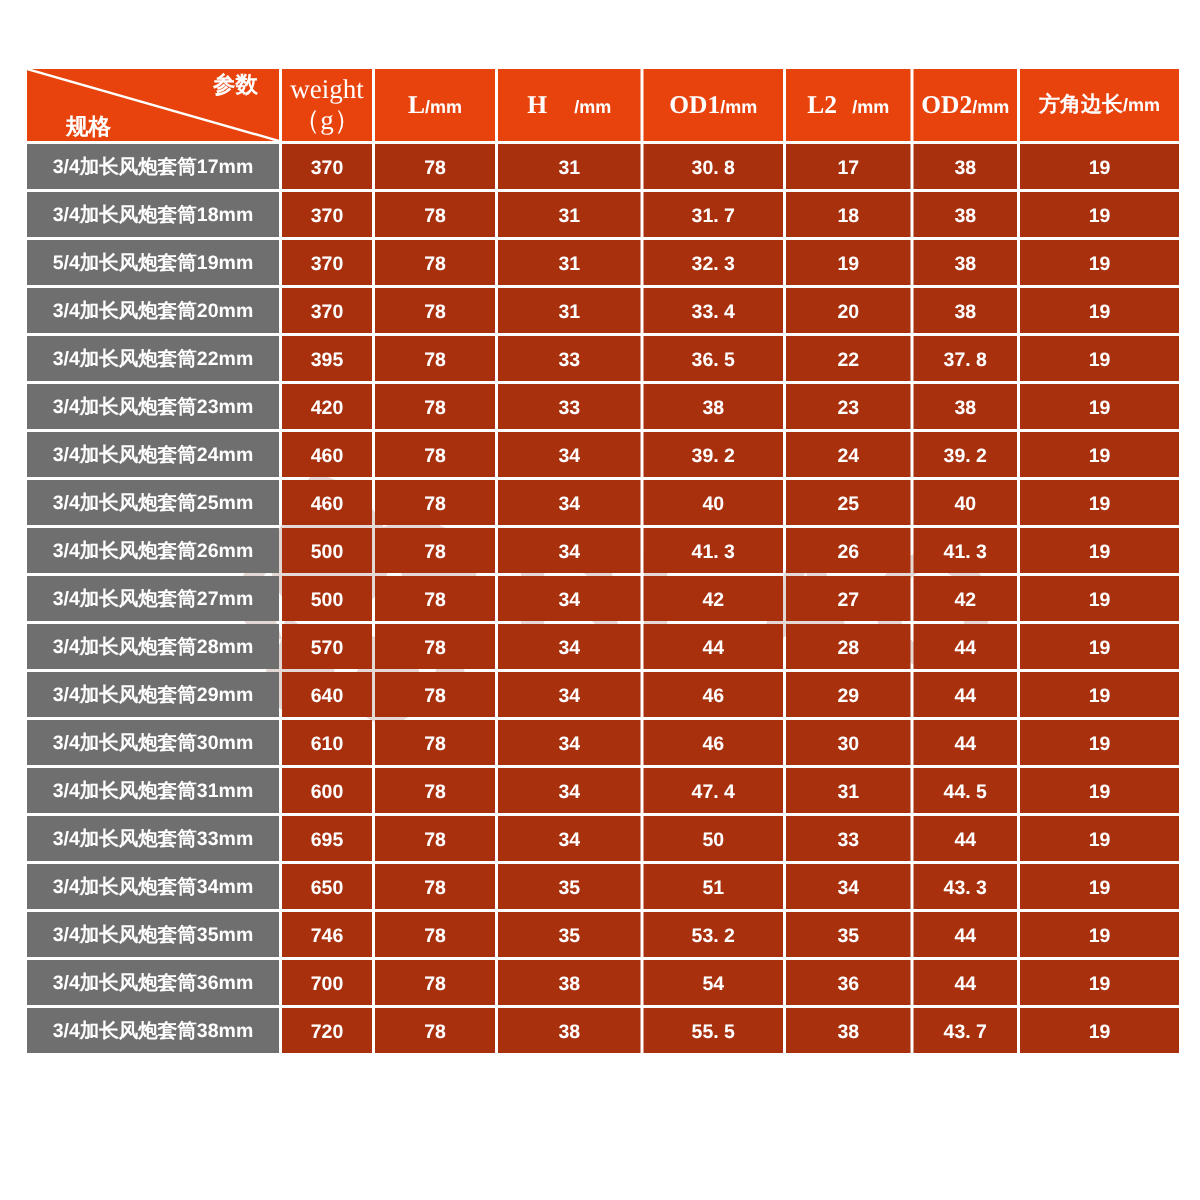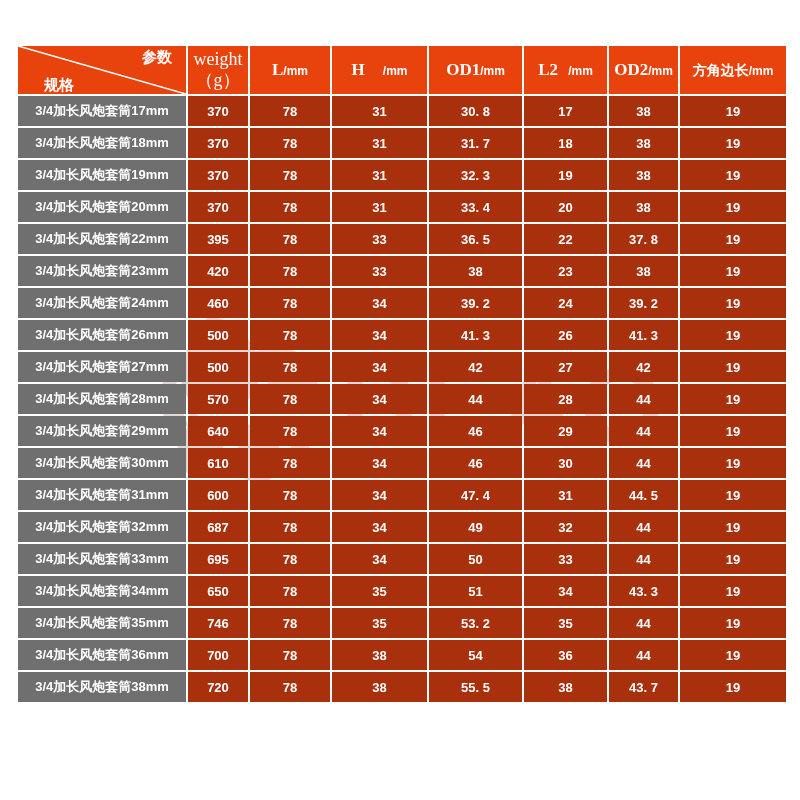--- a/index.html
+++ b/index.html
@@ -234,21 +234,21 @@
             <td class="spec-cell">3/4加长风炮套筒18mm</td>
             <td class="val-cell">370</td>
             <td class="val-cell">78</td>
             <td class="val-cell">31</td>
             <td class="val-cell">31. 7</td>
             <td class="val-cell">18</td>
             <td class="val-cell">38</td>
             <td class="val-cell">19</td>
           </tr>
           <tr class="data-row">
-            <td class="spec-cell">3/4加长风炮套筒19mm</td>
+            <td class="spec-cell">5/4加长风炮套筒19mm</td>
             <td class="val-cell">370</td>
             <td class="val-cell">78</td>
             <td class="val-cell">31</td>
             <td class="val-cell">32. 3</td>
             <td class="val-cell">19</td>
             <td class="val-cell">38</td>
             <td class="val-cell">19</td>
           </tr>
           <tr class="data-row">
             <td class="spec-cell">3/4加长风炮套筒20mm</td>
@@ -284,20 +284,30 @@
             <td class="spec-cell">3/4加长风炮套筒24mm</td>
             <td class="val-cell">460</td>
             <td class="val-cell">78</td>
             <td class="val-cell">34</td>
             <td class="val-cell">39. 2</td>
             <td class="val-cell">24</td>
             <td class="val-cell">39. 2</td>
             <td class="val-cell">19</td>
           </tr>
           <tr class="data-row">
+            <td class="spec-cell">3/4加长风炮套筒25mm</td>
+            <td class="val-cell">460</td>
+            <td class="val-cell">78</td>
+            <td class="val-cell">34</td>
+            <td class="val-cell">40</td>
+            <td class="val-cell">25</td>
+            <td class="val-cell">40</td>
+            <td class="val-cell">19</td>
+          </tr>
+          <tr class="data-row">
             <td class="spec-cell">3/4加长风炮套筒26mm</td>
             <td class="val-cell">500</td>
             <td class="val-cell">78</td>
             <td class="val-cell">34</td>
             <td class="val-cell">41. 3</td>
             <td class="val-cell">26</td>
             <td class="val-cell">41. 3</td>
             <td class="val-cell">19</td>
           </tr>
           <tr class="data-row">
@@ -344,30 +354,20 @@
             <td class="spec-cell">3/4加长风炮套筒31mm</td>
             <td class="val-cell">600</td>
             <td class="val-cell">78</td>
             <td class="val-cell">34</td>
             <td class="val-cell">47. 4</td>
             <td class="val-cell">31</td>
             <td class="val-cell">44. 5</td>
             <td class="val-cell">19</td>
           </tr>
           <tr class="data-row">
-            <td class="spec-cell">3/4加长风炮套筒32mm</td>
-            <td class="val-cell">687</td>
-            <td class="val-cell">78</td>
-            <td class="val-cell">34</td>
-            <td class="val-cell">49</td>
-            <td class="val-cell">32</td>
-            <td class="val-cell">44</td>
-            <td class="val-cell">19</td>
-          </tr>
-          <tr class="data-row">
             <td class="spec-cell">3/4加长风炮套筒33mm</td>
             <td class="val-cell">695</td>
             <td class="val-cell">78</td>
             <td class="val-cell">34</td>
             <td class="val-cell">50</td>
             <td class="val-cell">33</td>
             <td class="val-cell">44</td>
             <td class="val-cell">19</td>
           </tr>
           <tr class="data-row">

